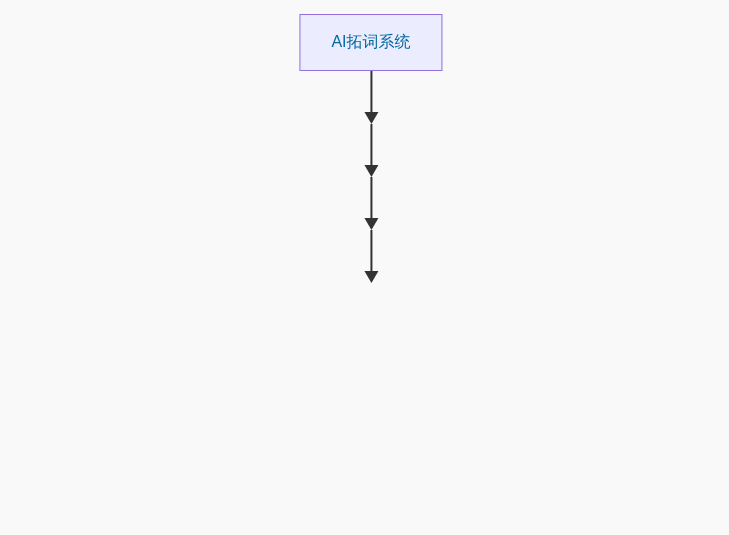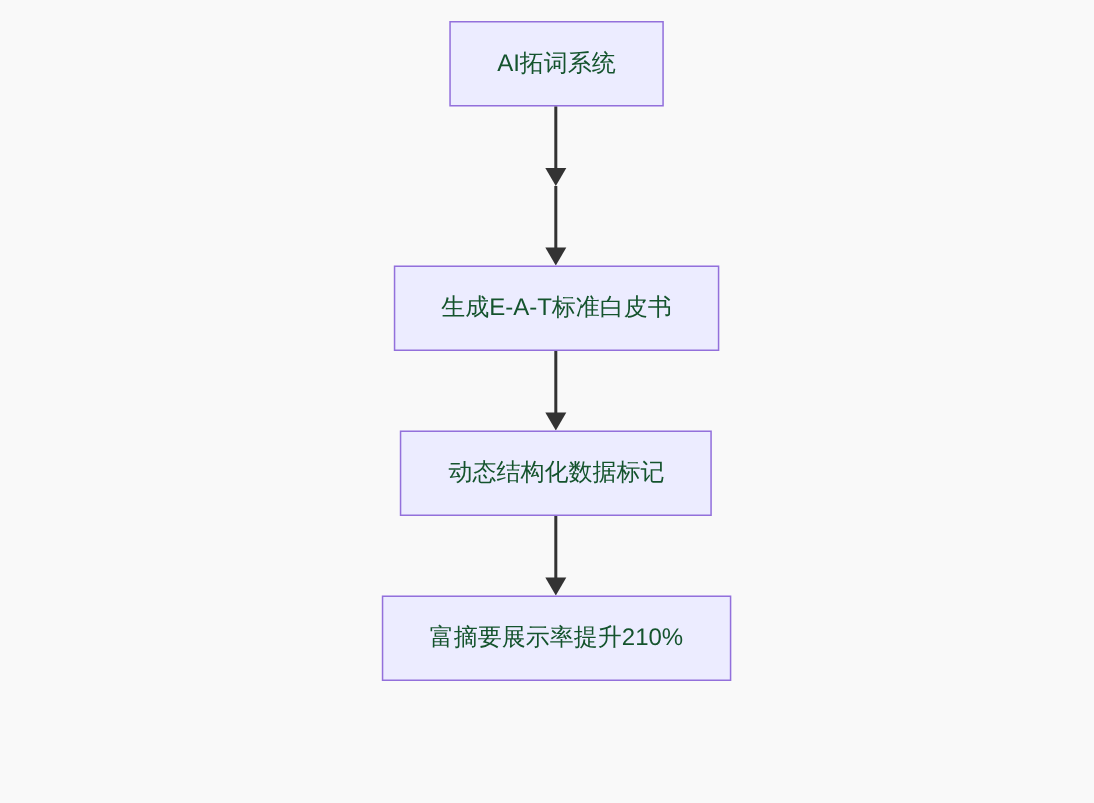--- a/index.html
+++ b/index.html
@@ -22,21 +22,21 @@
     display: flex;
     flex-direction: column;
     align-items: center;
   }
   .flow-node {
     box-sizing: border-box;
     height: 57px;
     padding: 0 31px;
     background: #ECECFF;
     border: 1px solid #9370DB;
-    color: #14532d;
+    color: #0369a1;
     font-size: 16px;
     display: flex;
     align-items: center;
     justify-content: center;
     white-space: nowrap;
     text-align: center;
   }
   .flow-arrow {
     height: 53px;
     width: 14px;
@@ -69,29 +69,26 @@
     <div class="arrow-line"></div>
     <div class="arrowhead-icon"></div>
   </div>
 
 
   <div class="flow-arrow">
     <div class="arrow-line"></div>
     <div class="arrowhead-icon"></div>
   </div>
 
-  <div class="flow-node">生成E-A-T标准白皮书</div>
 
   <div class="flow-arrow">
     <div class="arrow-line"></div>
     <div class="arrowhead-icon"></div>
   </div>
 
-  <div class="flow-node">动态结构化数据标记</div>
 
   <div class="flow-arrow">
     <div class="arrow-line"></div>
     <div class="arrowhead-icon"></div>
   </div>
 
-  <div class="flow-node">富摘要展示率提升210%</div>
 
 </div>
 
 </body></html>

